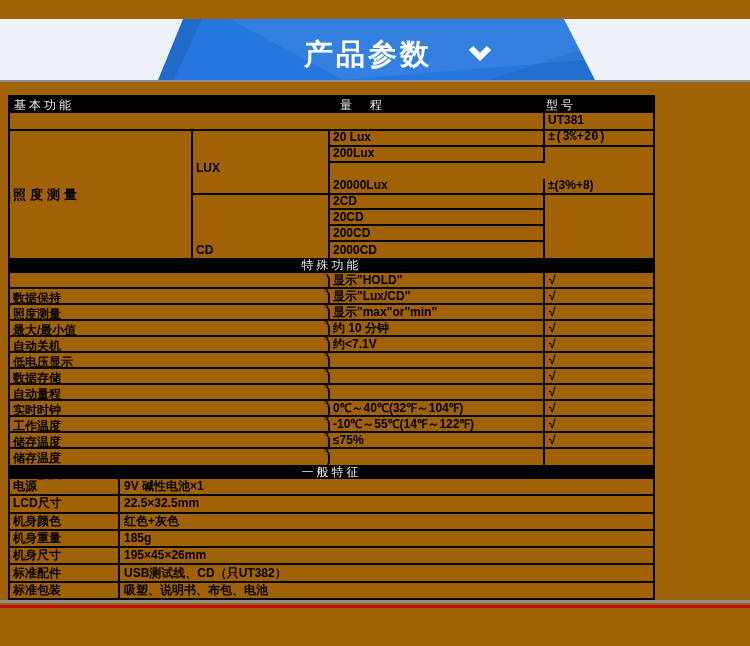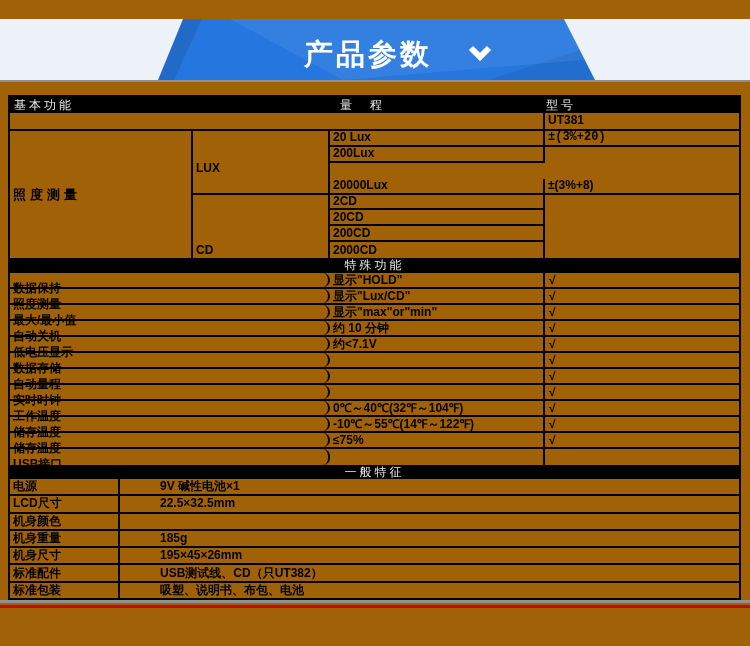--- a/index.html
+++ b/index.html
@@ -17,21 +17,21 @@
         clip-path:polygon(72px 0,437px 0,437px 40px,185px 61px);}
   .facet.dark-left{background:rgba(0,0,0,0.10);
         clip-path:polygon(25px 0,44px 0,16px 61px,0 61px);}
   .facet.dark-right{background:rgba(0,0,0,0.07);
         clip-path:polygon(437px 26px,437px 61px,330px 61px);}
   .banner-title{position:absolute;left:146px;top:16px;color:#fff;font-weight:bold;
         font-size:29px;letter-spacing:3px;white-space:nowrap;}
   .chevron{position:absolute;left:310px;top:26px;}
 
   
-  .ptable{position:absolute;left:8px;top:95px;width:733px;border:2px solid #000;
+  .ptable{position:absolute;left:8px;top:95px;width:647px;border:2px solid #000;
         box-sizing:border-box;font-size:12px;font-weight:bold;line-height:13px;}
   .bar{background:#000;color:#ededed;font-weight:normal;letter-spacing:3px;
         font-family:"Liberation Serif",serif;font-size:12px;position:relative;}
   .bar.hdr{height:16px;line-height:16px;}
   .bar.mid{height:15px;line-height:15px;text-align:center;}
   .bar.gen{height:14px;line-height:14px;text-align:center;}
   .hdr-label{position:absolute;top:0;white-space:nowrap;}
 
   .row-model{display:flex;height:18px;border-bottom:2px solid #000;box-sizing:border-box;}
   .row-model .c1{width:535px;border-right:2px solid #000;box-sizing:border-box;}
@@ -46,28 +46,28 @@
   .cell.unit-lux{grid-column:2;grid-row:1/5;align-items:flex-end;padding-bottom:18px;}
   .cell.unit-cd{grid-column:2;grid-row:5/9;align-items:flex-end;padding-bottom:1px;}
   .cell.rng{grid-column:3;}
   .cell.acc1{grid-column:4;grid-row:1;font-family:Liberation Mono, monospace;}
   .cell.acc2{grid-column:4;grid-row:2/5;align-items:flex-end;padding-bottom:1px;}
   .cell.acc3{grid-column:4;grid-row:5/9;}
 
   .srow{display:flex;height:16px;border-bottom:2px solid #000;box-sizing:border-box;}
   .srow:last-child{border-bottom:none;}
   .srow .sc1{width:320px;border-right:2px solid #000;box-sizing:border-box;
-        padding:9px 0 0 3px;white-space:nowrap;border-radius:7px;}
+        padding:19px 0 0 3px;white-space:nowrap;border-radius:7px;}
   .srow .sc2{width:215px;border-right:2px solid #000;box-sizing:border-box;
         padding:1px 0 0 3px;white-space:nowrap;}
   .srow .sc3{flex:1;padding:1px 0 0 4px;}
 
   .gwrap{height:119px;display:flex;flex-direction:column;}
   .grow{flex:1;display:flex;border-bottom:2px solid #000;box-sizing:border-box;
-        align-items:center;gap:36px;}
+        align-items:center;}
   .grow:last-child{border-bottom:none;}
   .grow .gc1{width:110px;border-right:2px solid #000;box-sizing:border-box;
         padding-left:3px;align-self:stretch;display:flex;align-items:center;}
   .grow .gc2{flex:1;padding-left:4px;white-space:nowrap;}
 
   .bottom-gray{position:absolute;left:0;top:600px;width:750px;height:3px;background:#909090;}
   .bottom-red{position:absolute;left:0;top:605px;width:750px;height:3px;background:#c30b0b;}
 </style>
 </head>
 <body>
@@ -188,20 +188,21 @@
       <div class="grow">
         <div class="gc1">电源</div>
         <div class="gc2">9V 碱性电池×1</div>
       </div>
       <div class="grow">
         <div class="gc1">LCD尺寸</div>
         <div class="gc2">22.5×32.5mm</div>
       </div>
       <div class="grow">
         <div class="gc1">机身颜色</div>
+        <div class="gc2">红色+灰色</div>
       </div>
       <div class="grow">
         <div class="gc1">机身重量</div>
         <div class="gc2">185g</div>
       </div>
       <div class="grow">
         <div class="gc1">机身尺寸</div>
         <div class="gc2">195×45×26mm</div>
       </div>
       <div class="grow">

